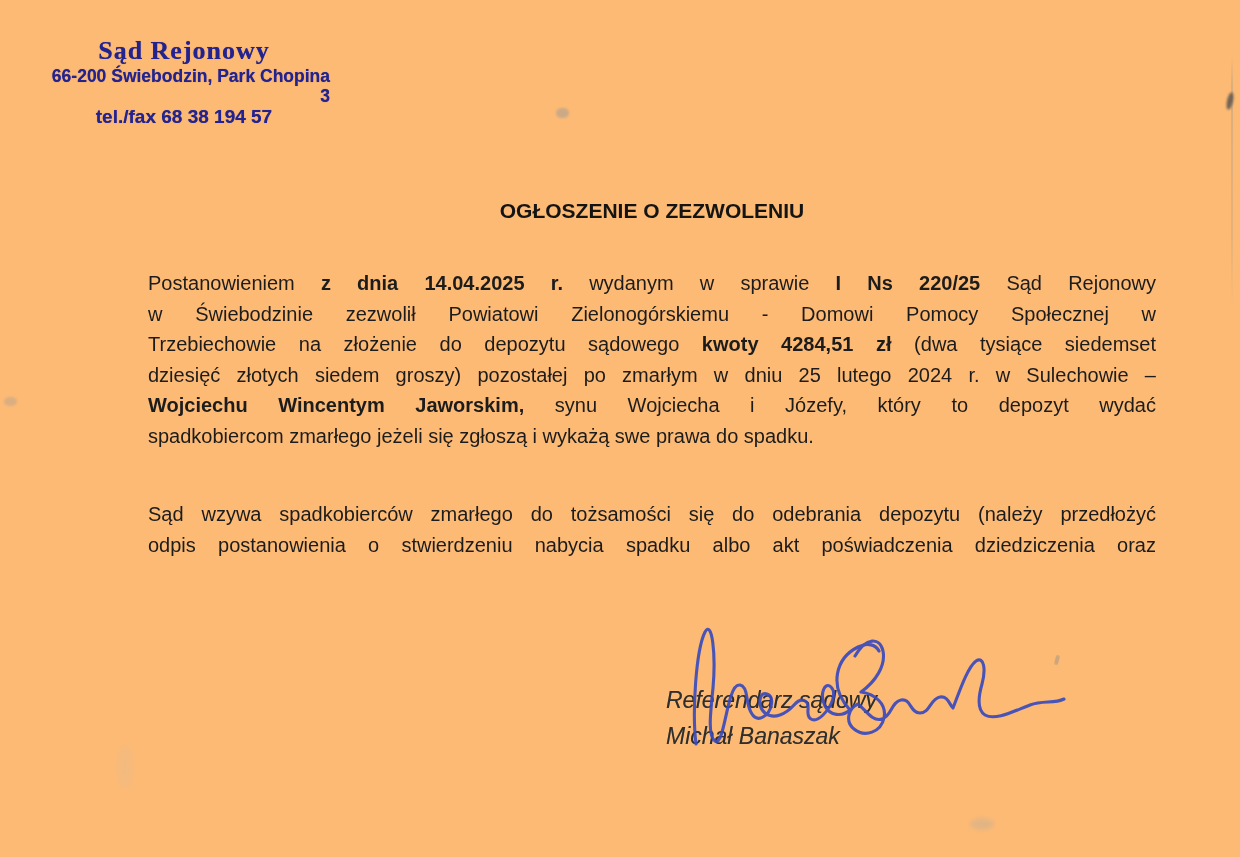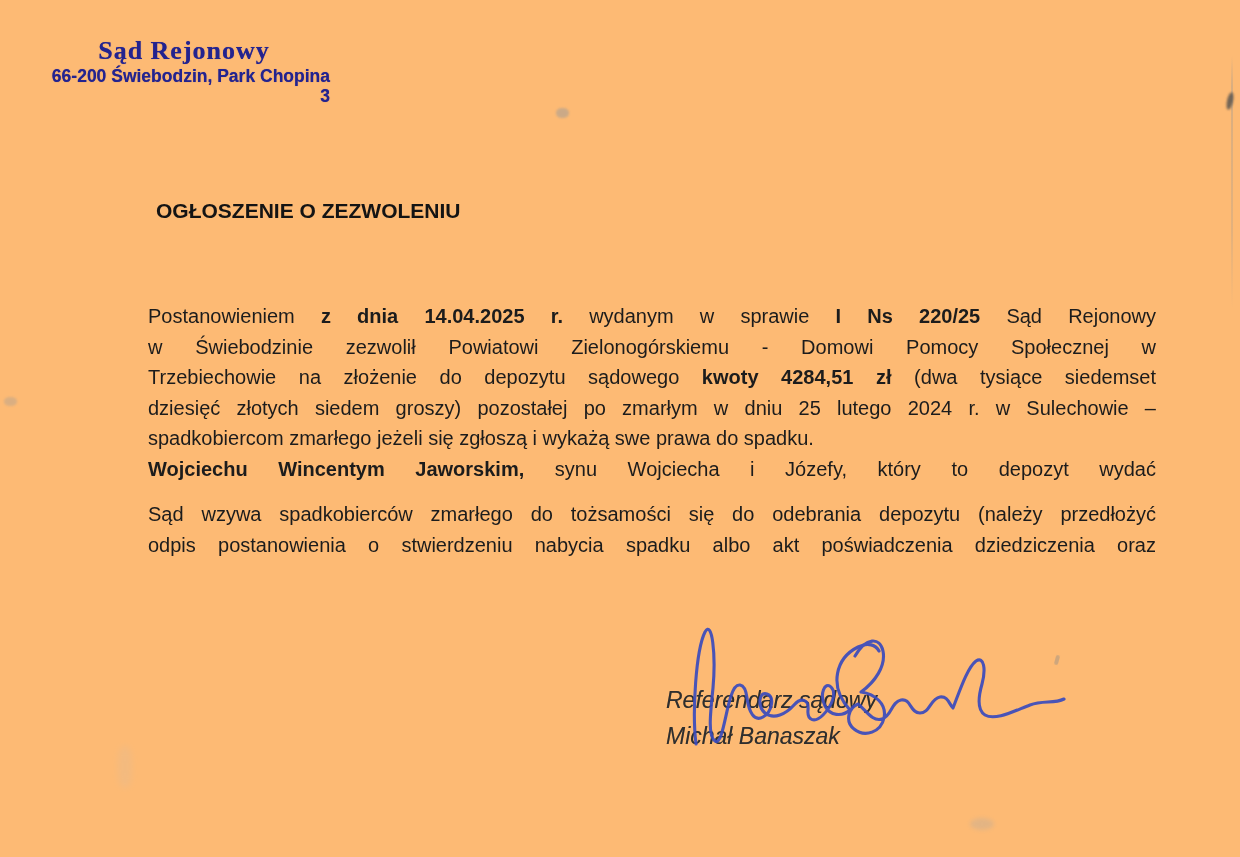--- a/index.html
+++ b/index.html
@@ -45,39 +45,40 @@
   }
   .stamp .phone {
     font-weight: 700;
     font-size: 19px;
     line-height: 22px;
   }
 
   
   .doc-title {
     position: absolute;
-    left: 156px;
+    left: 148px;
     top: 196px;
     width: 1008px;
+    text-align: center;
     font-weight: 700;
     font-size: 21px;
     line-height: 30px;
     color: #141414;
   }
 
   
   .para {
     position: absolute;
     left: 148px;
     width: 1008px;
     font-size: 20px;
     line-height: 30.5px;
     color: #1c1c1c;
   }
-  .para-1 { top: 301px; }
+  .para-1 { top: 268px; }
   .para-2 { top: 499px; }
   .tline { white-space: normal; }
   .tline.just {
     text-align: justify;
     text-align-last: justify;
   }
   .tline .b { font-weight: 700; }
 
   
   .sign-block {
@@ -143,33 +144,34 @@
   }
 </style>
 </head>
 <body>
 
 <div class="page">
 
   <div class="stamp">
     <div class="court-name">Sąd Rejonowy</div>
     <div class="address">66-200 Świebodzin, Park Chopina 3</div>
+    <div class="phone">tel./fax 68 38 194 57</div>
   </div>
 
   <div class="doc-title">
     <div>OGŁOSZENIE O ZEZWOLENIU</div>
   </div>
 
   <div class="para para-1">
       <div class="tline just"><span>Postanowieniem </span><span class="b">z dnia 14.04.2025 r.</span><span> wydanym w sprawie </span><span class="b">I Ns 220/25</span><span> Sąd Rejonowy</span></div>
       <div class="tline just"><span>w Świebodzinie zezwolił Powiatowi Zielonogórskiemu - Domowi Pomocy Społecznej w</span></div>
       <div class="tline just"><span>Trzebiechowie na złożenie do depozytu sądowego </span><span class="b">kwoty 4284,51 zł</span><span> (dwa tysiące siedemset</span></div>
       <div class="tline just"><span>dziesięć złotych siedem groszy) pozostałej po zmarłym w dniu 25 lutego 2024 r. w Sulechowie –</span></div>
+      <div class="tline just"><span class="b">Wojciechu Wincentym Jaworskim,</span><span> synu Wojciecha i Józefy, który to depozyt wydać</span></div>
       <div class="tline"><span>spadkobiercom zmarłego jeżeli się zgłoszą i wykażą swe prawa do spadku.</span></div>
-      <div class="tline just"><span class="b">Wojciechu Wincentym Jaworskim,</span><span> synu Wojciecha i Józefy, który to depozyt wydać</span></div>
     </div>
 
   <div class="para para-2">
       <div class="tline just"><span>Sąd wzywa spadkobierców zmarłego do tożsamości się do odebrania depozytu (należy przedłożyć</span></div>
       <div class="tline just"><span>odpis postanowienia o stwierdzeniu nabycia spadku albo akt poświadczenia dziedziczenia oraz</span></div>
     </div>
 
   <div class="sign-block">
     <div>Referendarz sądowy</div>
     <div>Michał Banaszak</div>

